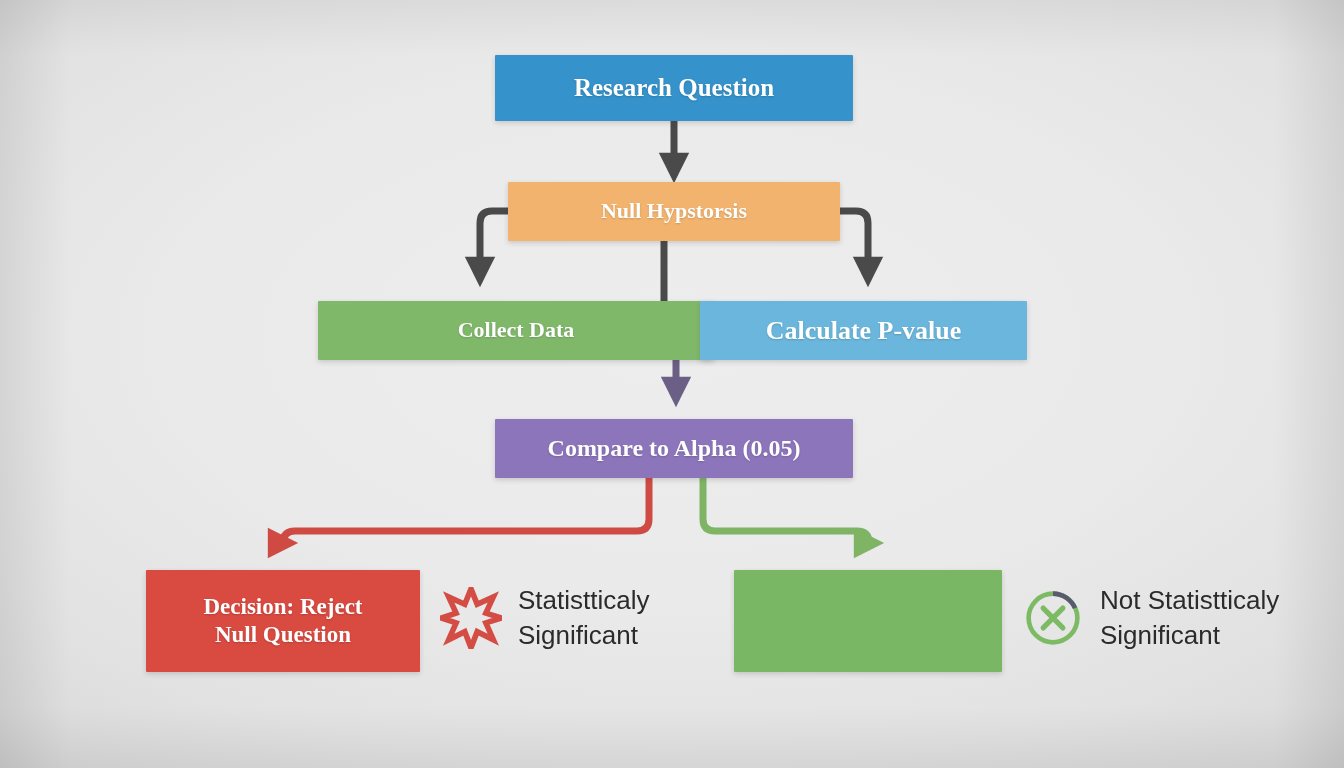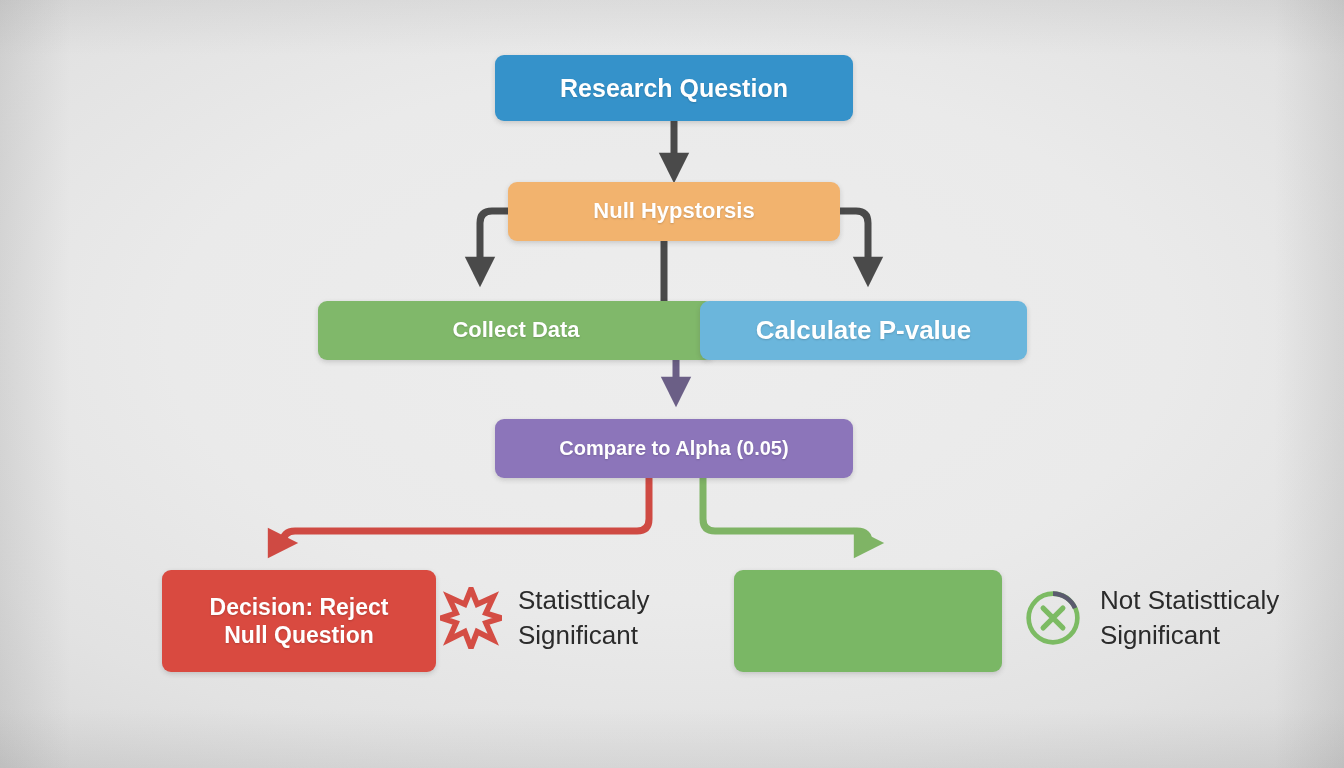--- a/index.html
+++ b/index.html
@@ -39,40 +39,41 @@
     top: 0;
     width: 1344px;
     height: 768px;
   }
 
   .node {
     position: absolute;
     display: flex;
     align-items: center;
     justify-content: center;
-    border-radius: 9px;
+    border-radius: 1px;
     color: #ffffff;
     text-align: center;
     line-height: 1.22;
     box-sizing: border-box;
     box-shadow: 0 2px 5px rgba(60,60,60,0.20);
     z-index: 3;
     padding: 0 10px;
+    font-family: Liberation Serif, serif;
   }
   .node span {
     display: block;
     text-shadow: 0 1px 2px rgba(0,0,0,0.17);
   }
 
   .n-research   { left: 495px; top: 55px;  width: 358px; height: 66px;  background: #3592ca; font-size: 25px; font-weight: bold; }
   .n-null       { left: 508px; top: 182px; width: 332px; height: 59px;  background: #f2b36e; font-size: 22px; font-weight: bold; }
   .n-collect    { left: 318px; top: 301px; width: 396px; height: 59px;  background: #80b86a; font-size: 22px; font-weight: bold; }
   .n-pvalue     { left: 700px; top: 301px; width: 327px; height: 59px;  background: #6bb6dc; font-size: 26px; font-weight: bold; }
-  .n-compare    { left: 495px; top: 419px; width: 358px; height: 59px;  background: #8c75ba; font-size: 20px; font-weight: bold; }
-  .n-reject     { left: 162px; top: 570px; width: 274px; height: 102px; background: #d94a40; font-size: 23px; font-weight: bold; }
+  .n-compare    { left: 495px; top: 419px; width: 358px; height: 59px;  background: #8c75ba; font-size: 24px; font-weight: bold; }
+  .n-reject     { left: 146px; top: 570px; width: 274px; height: 102px; background: #d94a40; font-size: 23px; font-weight: bold; }
   .n-failreject { left: 734px; top: 570px; width: 268px; height: 102px; background: #7ab765; font-size: 23px; font-weight: bold; }
 
   .legend {
     position: absolute;
     display: flex;
     align-items: center;
     gap: 16px;
     z-index: 3;
   }
   .legend-burst { left: 440px; top: 583px; }

